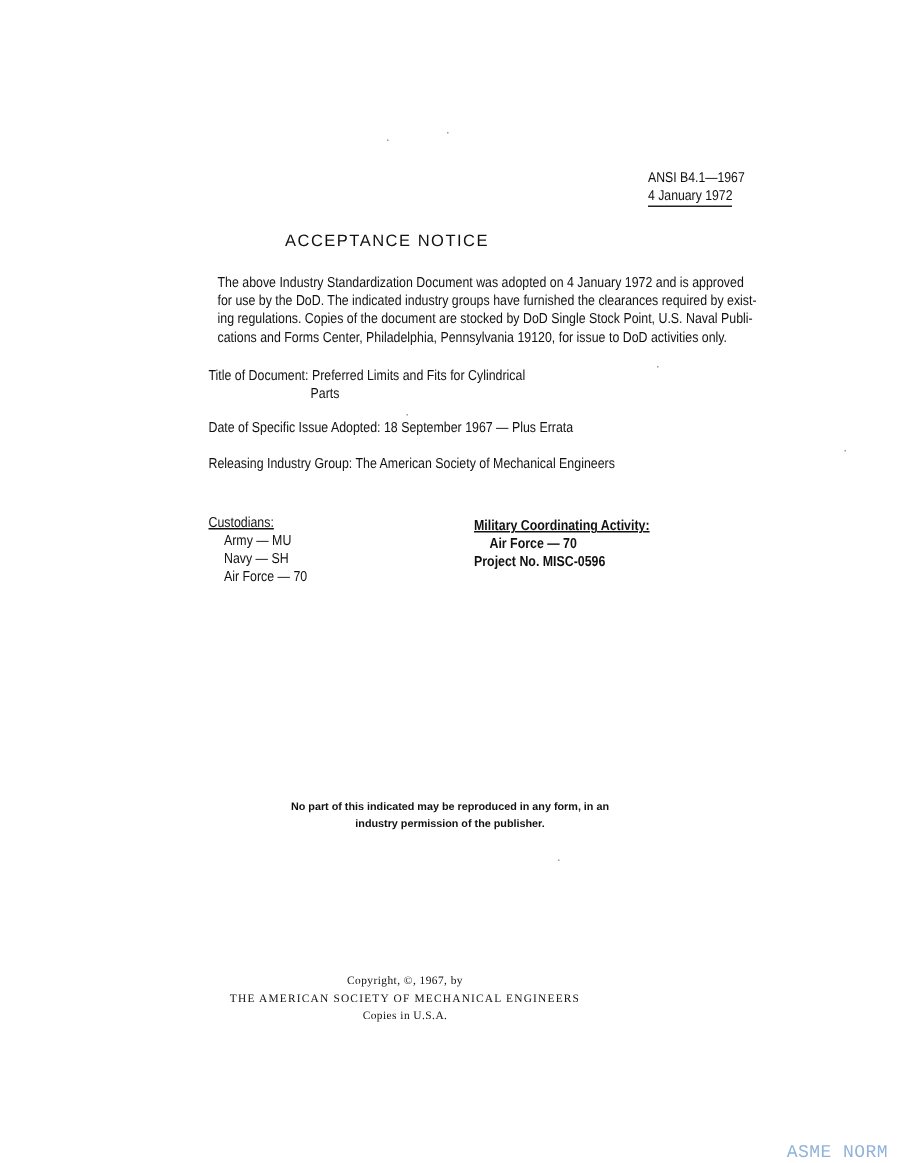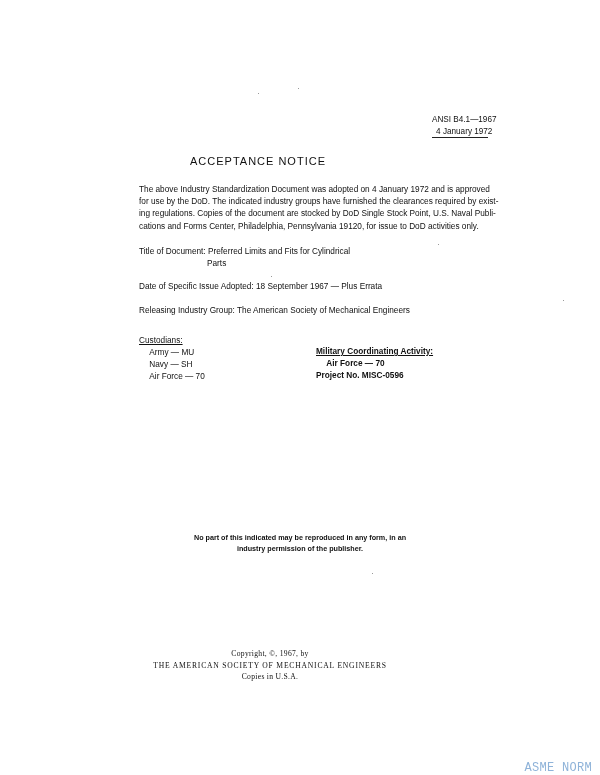--- a/index.html
+++ b/index.html
@@ -1,22 +1,22 @@
 <!DOCTYPE html>
 <html><head>
 <meta charset="utf-8">
 <style>
   html, body { margin: 0; padding: 0; background: #ffffff; }
   body { width: 600px; height: 775px; position: relative; overflow: hidden; font-family: "Liberation Sans", sans-serif; color: #111; }
   .abs { position: absolute; }
-  #ansi { left: 432px; top: 113px; text-align: center; }
+  #ansi { left: 432px; top: 113px; text-align: left; }
   #ansi .line { font-size: 9.5px; line-height: 12px; white-space: nowrap; transform: scaleX(0.86); transform-origin: left top; }
   #ansi-rule { left: 432px; top: 137px; width: 56px; height: 1px; background: #222; }
   #title { left: 0; width: 516px; top: 155px; text-align: center; font-size: 11px; letter-spacing: 1px; font-weight: normal; }
-  #para { left: 139px; top: 183px; width: 410px; }
+  #para { left: 145px; top: 183px; width: 410px; }
   #para .pline { font-size: 9.6px; line-height: 12.2px; white-space: nowrap; transform: scaleX(0.86); transform-origin: left top; display: block; }
   .row { font-size: 9.6px; line-height: 12px; white-space: nowrap; transform: scaleX(0.86); transform-origin: left top; }
   .ul { text-decoration: underline; }
   #notice { left: 0; width: 600px; top: 532px; text-align: center; font-size: 7.2px; line-height: 11px; font-weight: bold; }
   #copyright { left: 0; width: 540px; top: 648px; text-align: center; font-family: "Liberation Serif", serif; font-size: 7.6px; line-height: 11.5px; letter-spacing: 0.3px; }
   #copyright .caps { letter-spacing: 0.8px; }
   #watermark { right: 8px; top: 752px; font-family: Liberation Mono, monospace; font-size: 12px; color: #8fb3d9; letter-spacing: 0.3px; margin-top: 9px; }
   #watermark .sub { display: block; height: 1px; width: 44px; margin-top: 1px; background: #c8d8ea; }
   .speck { position: absolute; width: 1px; height: 1px; background: #999; }
 </style>
@@ -49,21 +49,21 @@
   <div class="abs row" style="left:139px; top:280px;">
     <span>Date of Specific Issue Adopted:</span>
     <span>18 September 1967 — Plus Errata</span>
   </div>
 
   <div class="abs row" style="left:139px; top:304px;">
     <span>Releasing Industry Group:</span>
     <span>The American Society of Mechanical Engineers</span>
   </div>
 
-  <div class="abs" style="left:139px; top:334px;">
+  <div class="abs" style="left:139px; top:343px;">
     <div class="row ul">Custodians:</div>
     <div class="row" style="padding-left:12px;">Army — MU</div>
     <div class="row" style="padding-left:12px;">Navy — SH</div>
     <div class="row" style="padding-left:12px;">Air Force — 70</div>
   </div>
 
   <div class="abs" style="left:316px; top:345px;font-weight:bold;">
     <div class="row ul">Military Coordinating Activity:</div>
     <div class="row" style="padding-left:12px;">Air Force — 70</div>
     <div class="row">Project No. MISC-0596</div>

